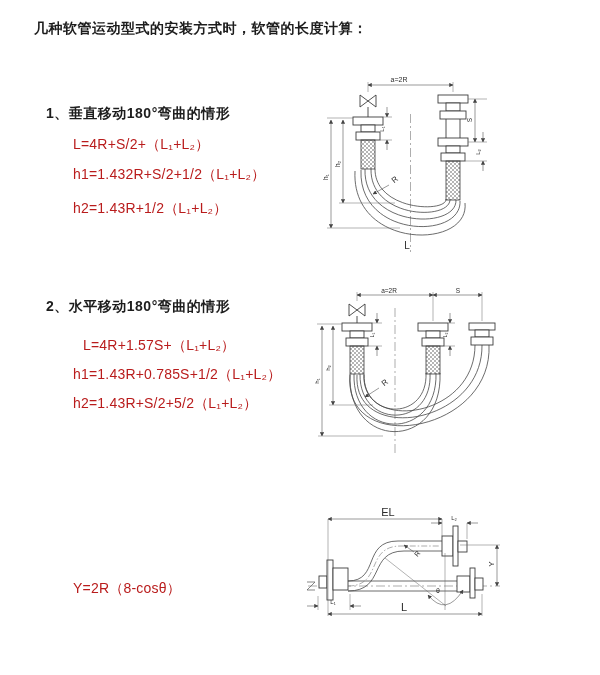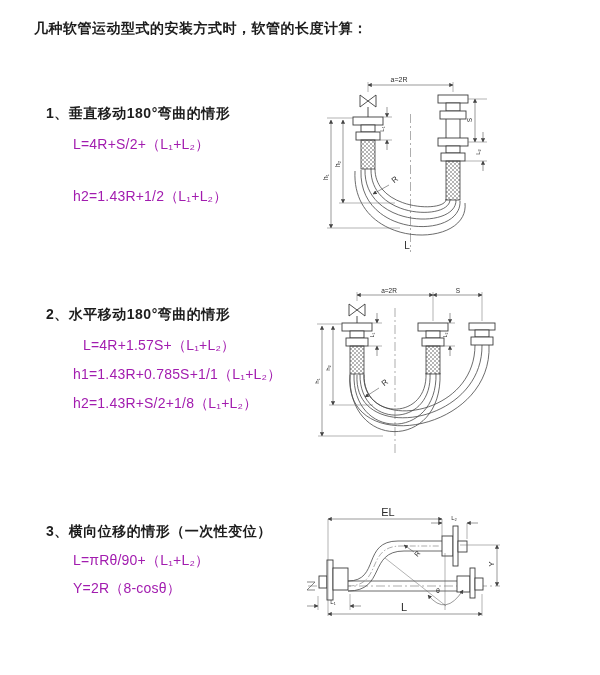--- a/index.html
+++ b/index.html
@@ -1,47 +1,46 @@
 <!DOCTYPE html>
 <html><head>
 <meta charset="utf-8">
 <style>
   html,body{margin:0;padding:0;background:#ffffff;}
   .page{position:relative;width:592px;height:675px;background:#ffffff;overflow:hidden;
         font-family:"Liberation Sans",sans-serif;color:#1d1d1d;}
   .title{position:absolute;left:34px;top:20px;font-size:14px;font-weight:700;letter-spacing:.5px;}
   .head{position:absolute;font-size:14px;font-weight:700;letter-spacing:.5px;white-space:nowrap;text-align:right;}
-  .formula{position:absolute;font-size:14px;font-weight:400;letter-spacing:.2px;white-space:nowrap;color:#a21caf;}
+  .formula{position:absolute;font-size:14px;font-weight:400;letter-spacing:.2px;white-space:nowrap;color:#b91c1c;}
   svg{position:absolute;overflow:visible;}
   svg text{font-family:"Liberation Sans",sans-serif;fill:#2b2b2b;}
   .draw{stroke:#3c3c3c;stroke-width:.9;fill:none;}
   .fl{stroke:#3c3c3c;stroke-width:.9;fill:#ffffff;}
   .dim{stroke:#555;stroke-width:.6;fill:none;}
   .ext{stroke:#666;stroke-width:.5;fill:none;}
   .cl{stroke:#777;stroke-width:.6;fill:none;stroke-dasharray:9 3 2 3;}
   .hose{stroke:#464646;stroke-width:.8;fill:none;}
 </style>
 </head>
 <body>
 
 <div class="page">
 
   <div class="title">几种软管运动型式的安装方式时，软管的长度计算：</div>
 
   <div class="head" style="left:46px;top:105px">1、垂直移动180°弯曲的情形</div>
   <div class="formula" style="left:73px;top:136px">L=4R+S/2+（L₁+L₂）</div>
-  <div class="formula" style="left:73px;top:188px">h2=1.43R+1/2（L₁+L₂）</div>
-
-  <div class="head" style="left:46px;top:306px">2、水平移动180°弯曲的情形</div>
+  <div class="formula" style="left:73px;top:166px">h1=1.432R+S/2+1/2（L₁+L₂）</div>
+  <div class="formula" style="left:73px;top:200px">h2=1.43R+1/2（L₁+L₂）</div>
+
+  <div class="head" style="left:46px;top:298px">2、水平移动180°弯曲的情形</div>
   <div class="formula" style="left:83px;top:337px">L=4R+1.57S+（L₁+L₂）</div>
-  <div class="formula" style="left:73px;top:366px">h1=1.43R+0.785S+1/1（L₁+L₂）</div>
-  <div class="formula" style="left:73px;top:395px">h2=1.43R+S/2+1/8（L₁+L₂）</div>
-
-  <div class="head" style="left:46px;top:523px">3、横向位移的情形（一次性变位）</div>
-  <div class="formula" style="left:73px;top:552px">L=πRθ/90+（L₁+L₂）</div>
+  <div class="formula" style="left:73px;top:366px">h1=1.43R+0.785S+1/2（L₁+L₂）</div>
+  <div class="formula" style="left:73px;top:395px">h2=1.43R+S/2+5/2（L₁+L₂）</div>
+
   <div class="formula" style="left:73px;top:580px">Y=2R（8-cosθ）</div>
 
   <svg style="left:315px;top:72px" width="285" height="190" viewBox="0 0 285 190">
     <defs>
       <marker id="arrA" viewBox="0 0 10 10" refX="9" refY="5" markerWidth="7" markerHeight="7" orient="auto-start-reverse">
         <path d="M0,0L10,5L0,10z" fill="#444"></path>
       </marker>
       <pattern id="hbA" width="4" height="4" patternUnits="userSpaceOnUse">
         <path d="M0,4 L4,0 M0,0 L4,4" stroke="#5a5a5a" stroke-width="0.45"></path>
       </pattern>

